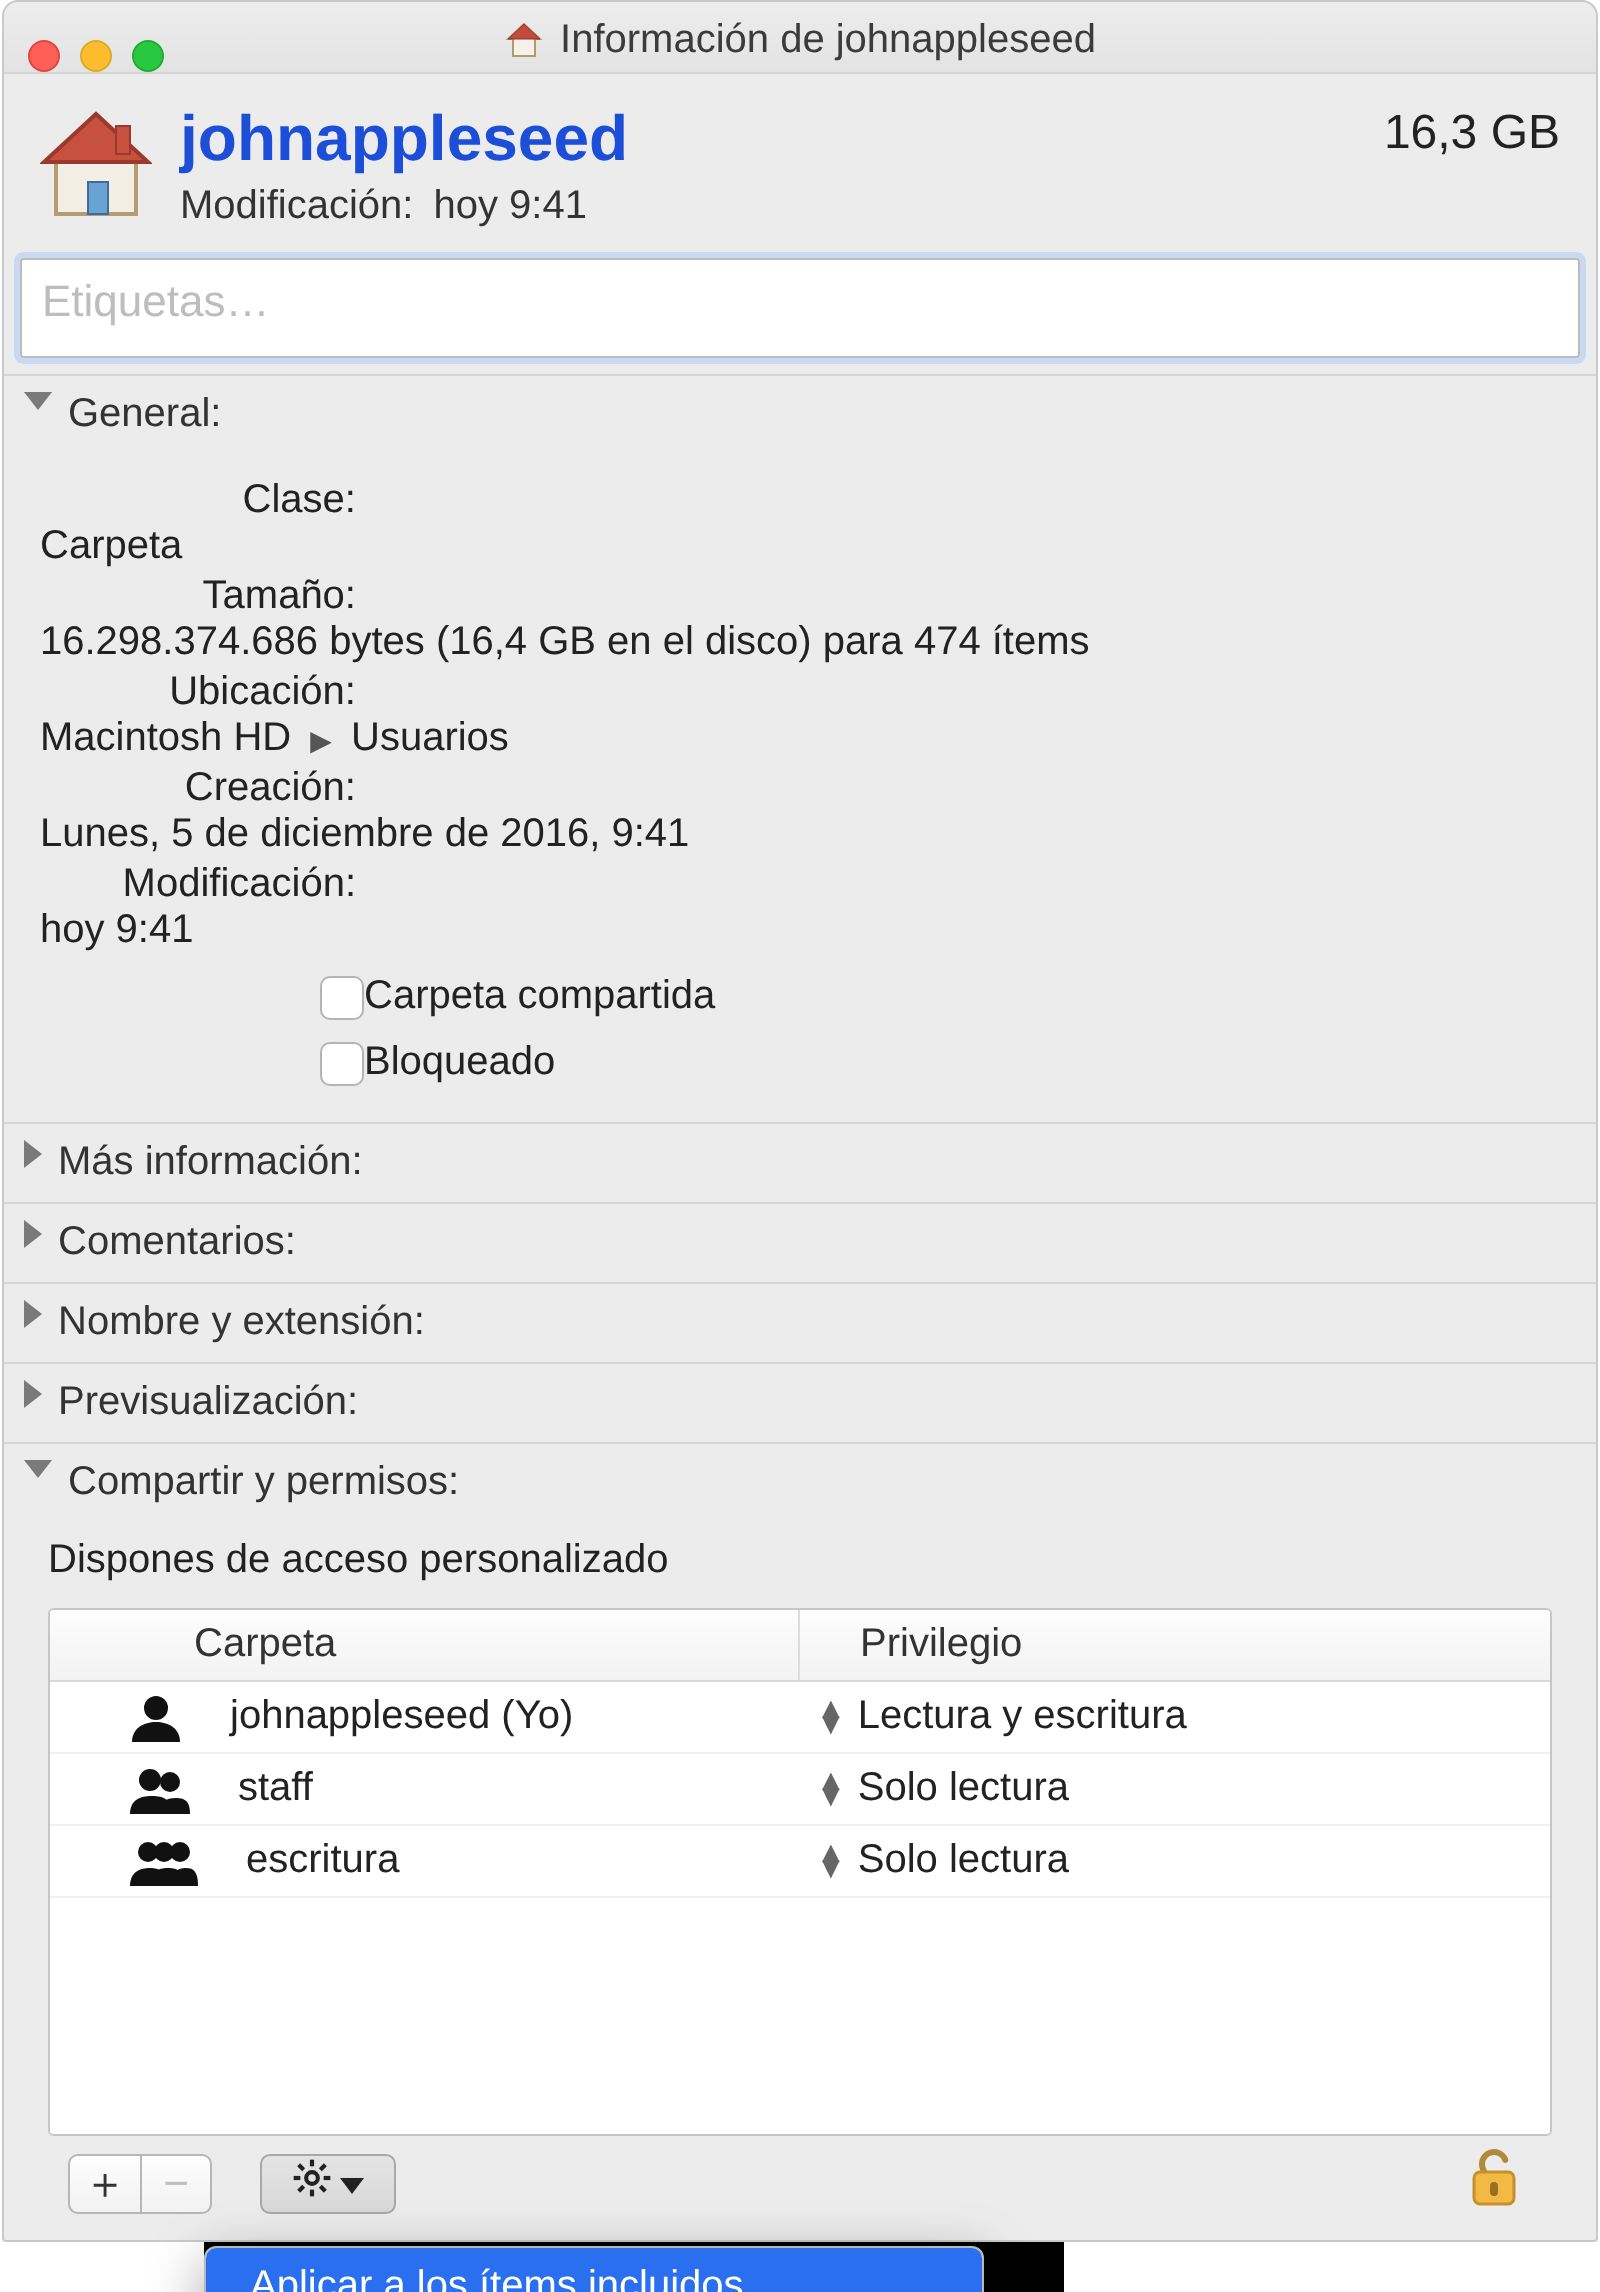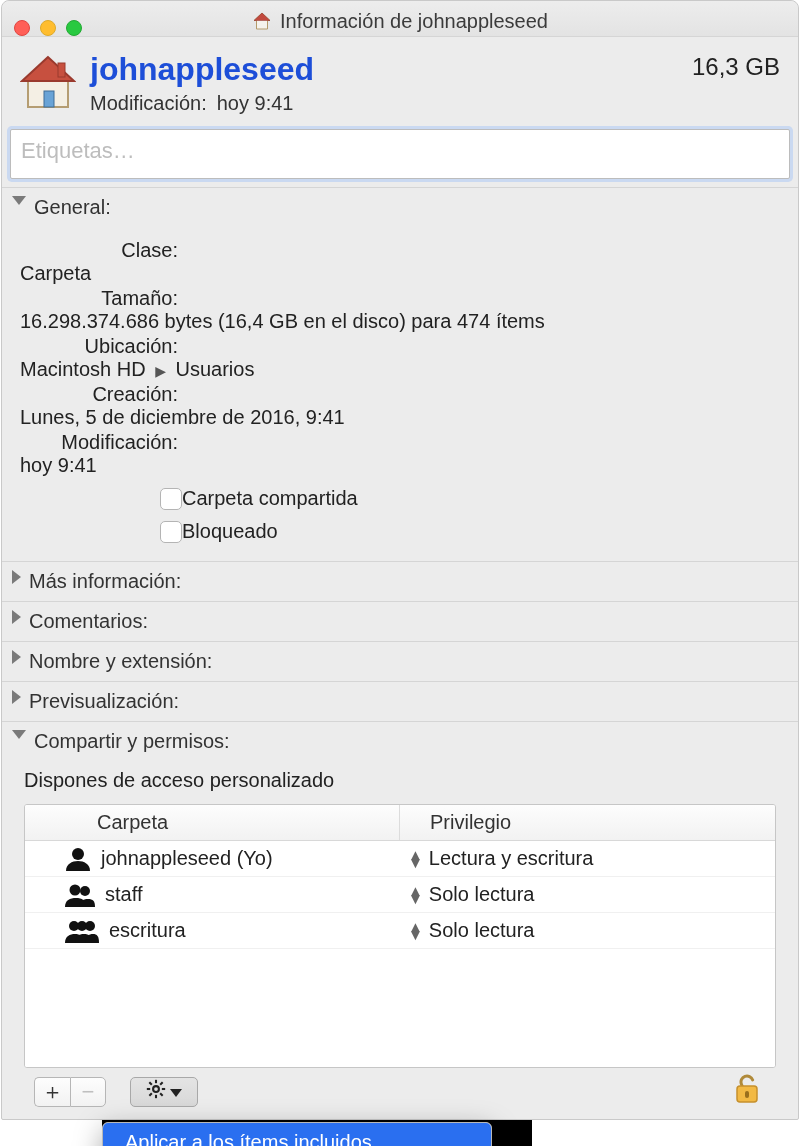--- a/index.html
+++ b/index.html
@@ -117,21 +117,21 @@
     font-size:20px; color:#333;
   }
   .col-name { width:50%; padding:6px 10px 6px 72px; border-right:1px solid #dcdcdc;}
   .col-priv { width:50%; padding:6px 10px 6px 30px;}
   .perm-row {
     display:flex; align-items:center;
     font-size:20px; color:#222;
     border-bottom:1px solid #f0f0f0;
     height:36px;
   }
-  .pr-name { width:50%; display:flex; align-items:center; padding-left:40px; gap:10px;}
+  .pr-name { width:50%; display:flex; align-items:center; padding-left:40px; gap:24px;}
   .pr-priv { width:50%; display:flex; align-items:center; padding-left:8px; gap:6px;}
   .perm-blank { height:118px; background:#fff;}
   .sort-ind{font-size:15px;color:#666;display:inline-flex;flex-direction:column;line-height:8px;}
   .toolbar-bottom {
     display:flex; align-items:center;
     padding: 6px 16px 10px 10px;
   }
   .square-btn {
     width:36px; height:30px;
     background:linear-gradient(#fdfdfd,#f2f2f2);

